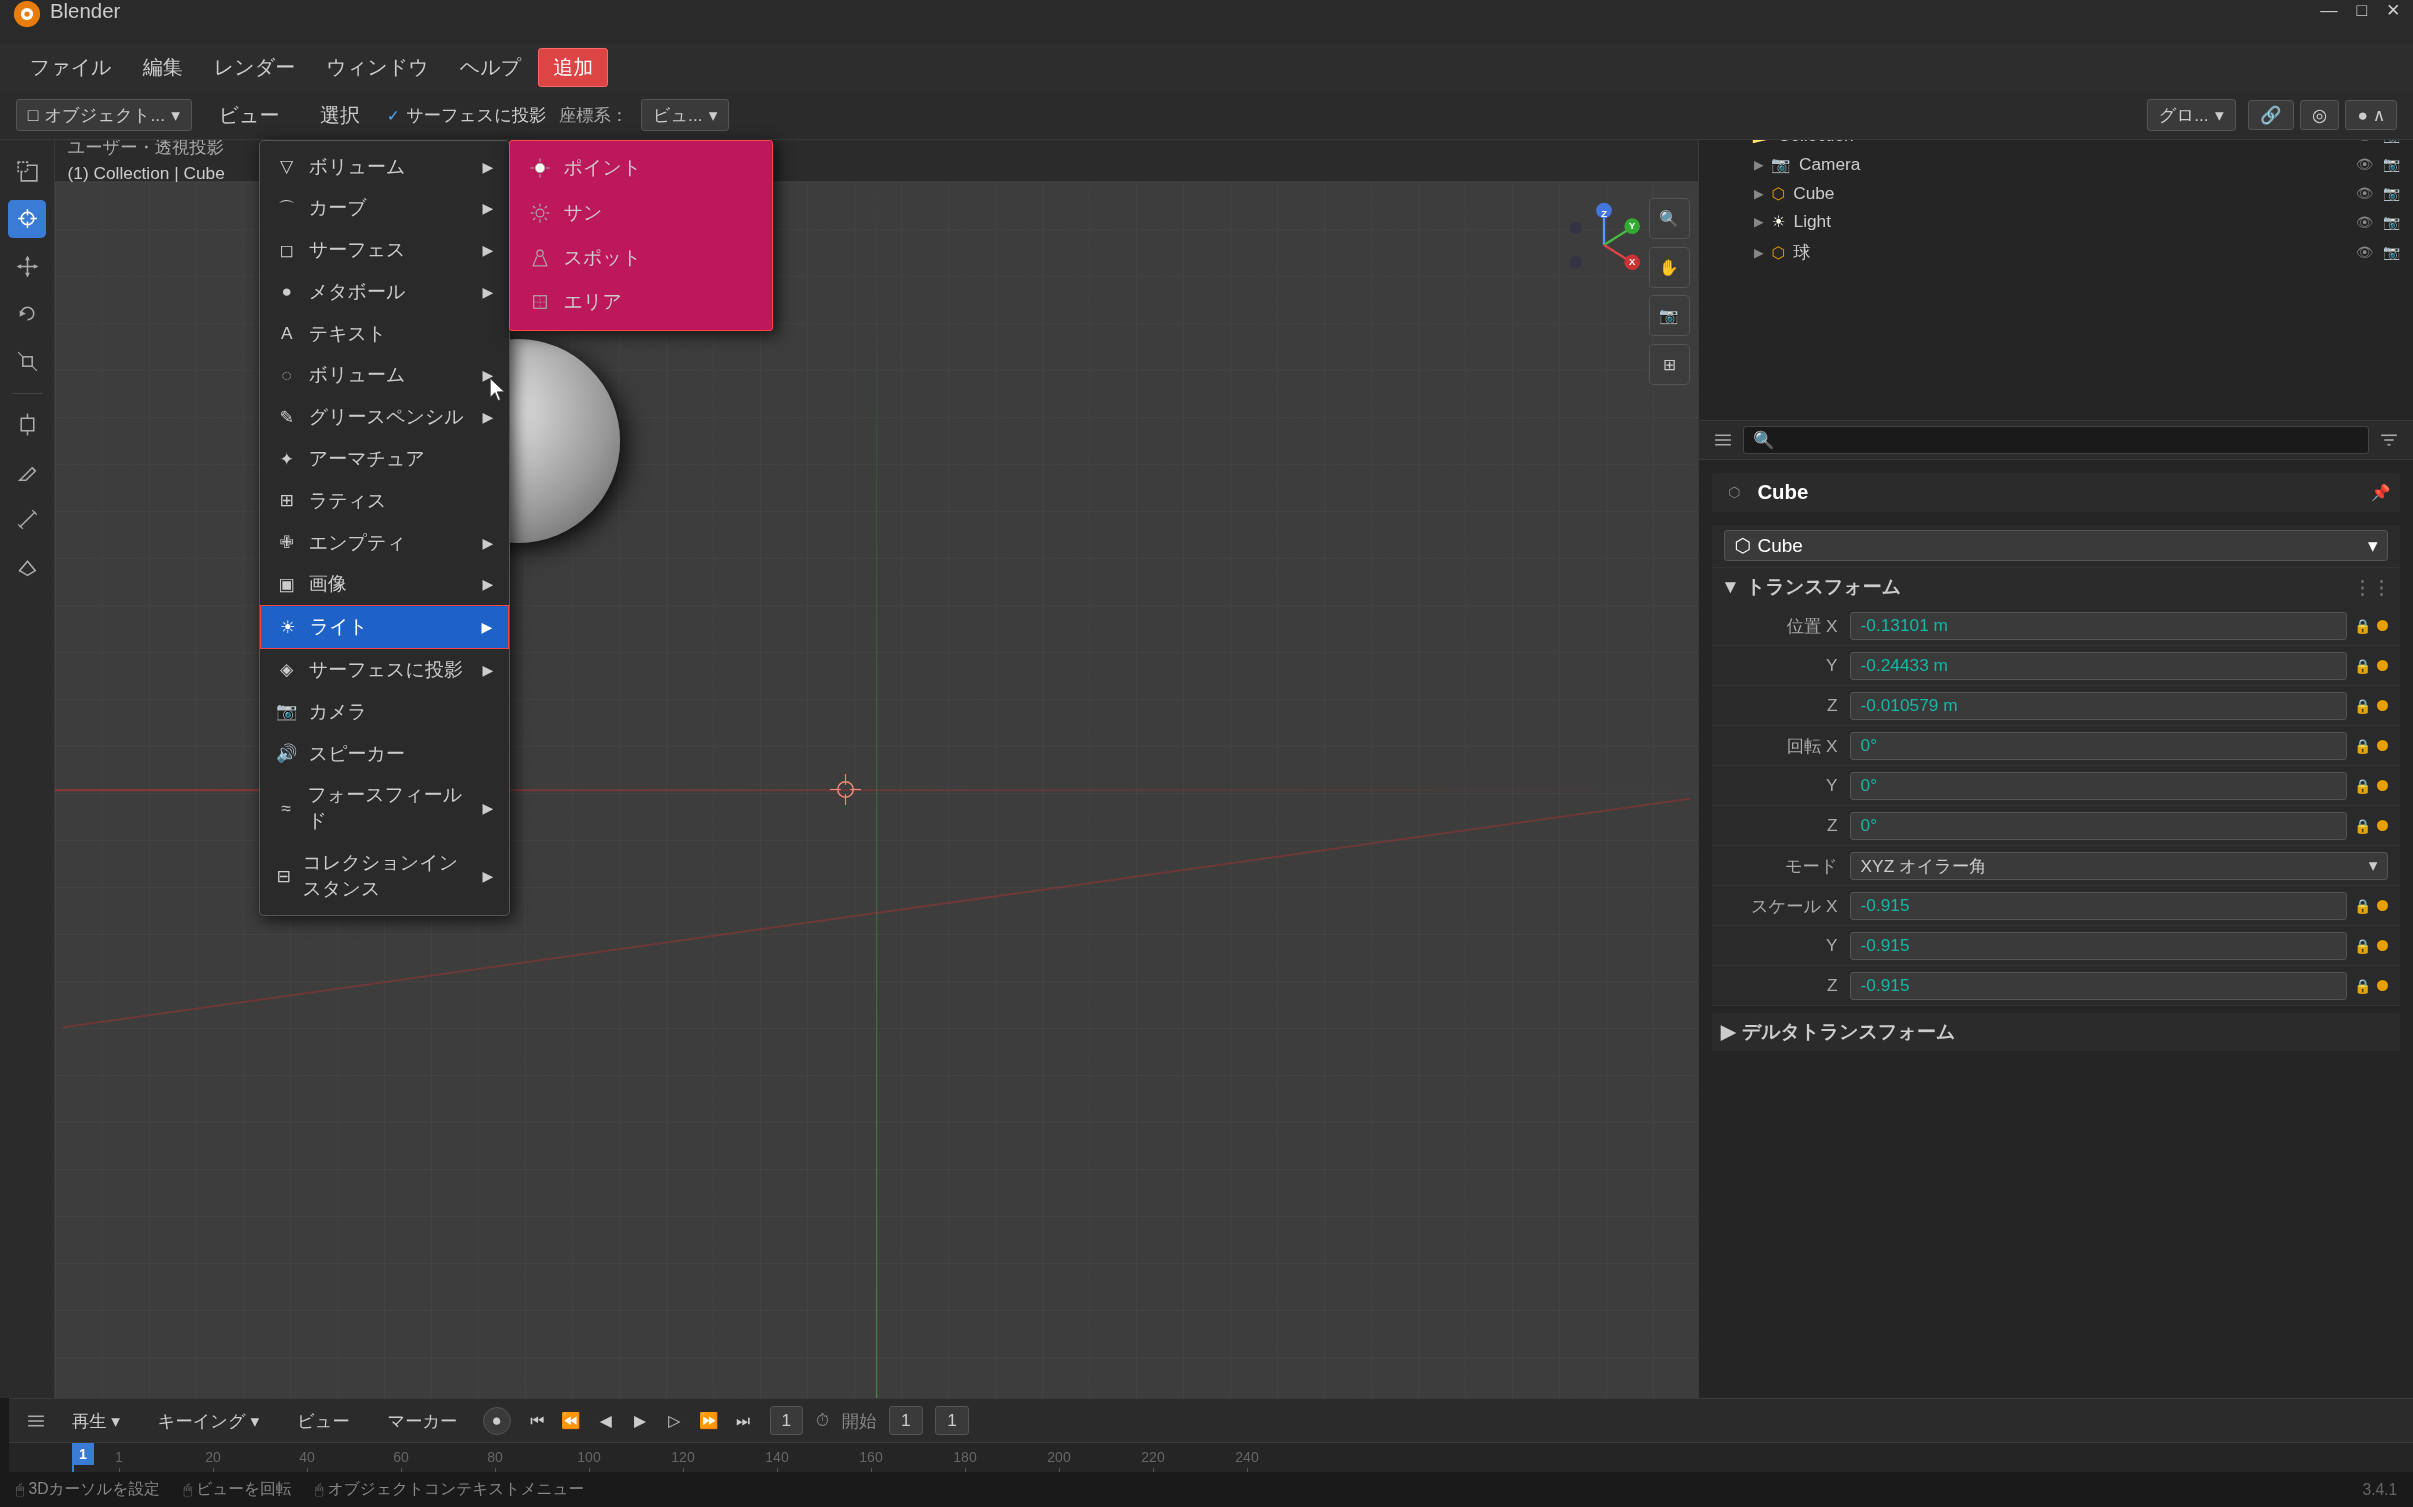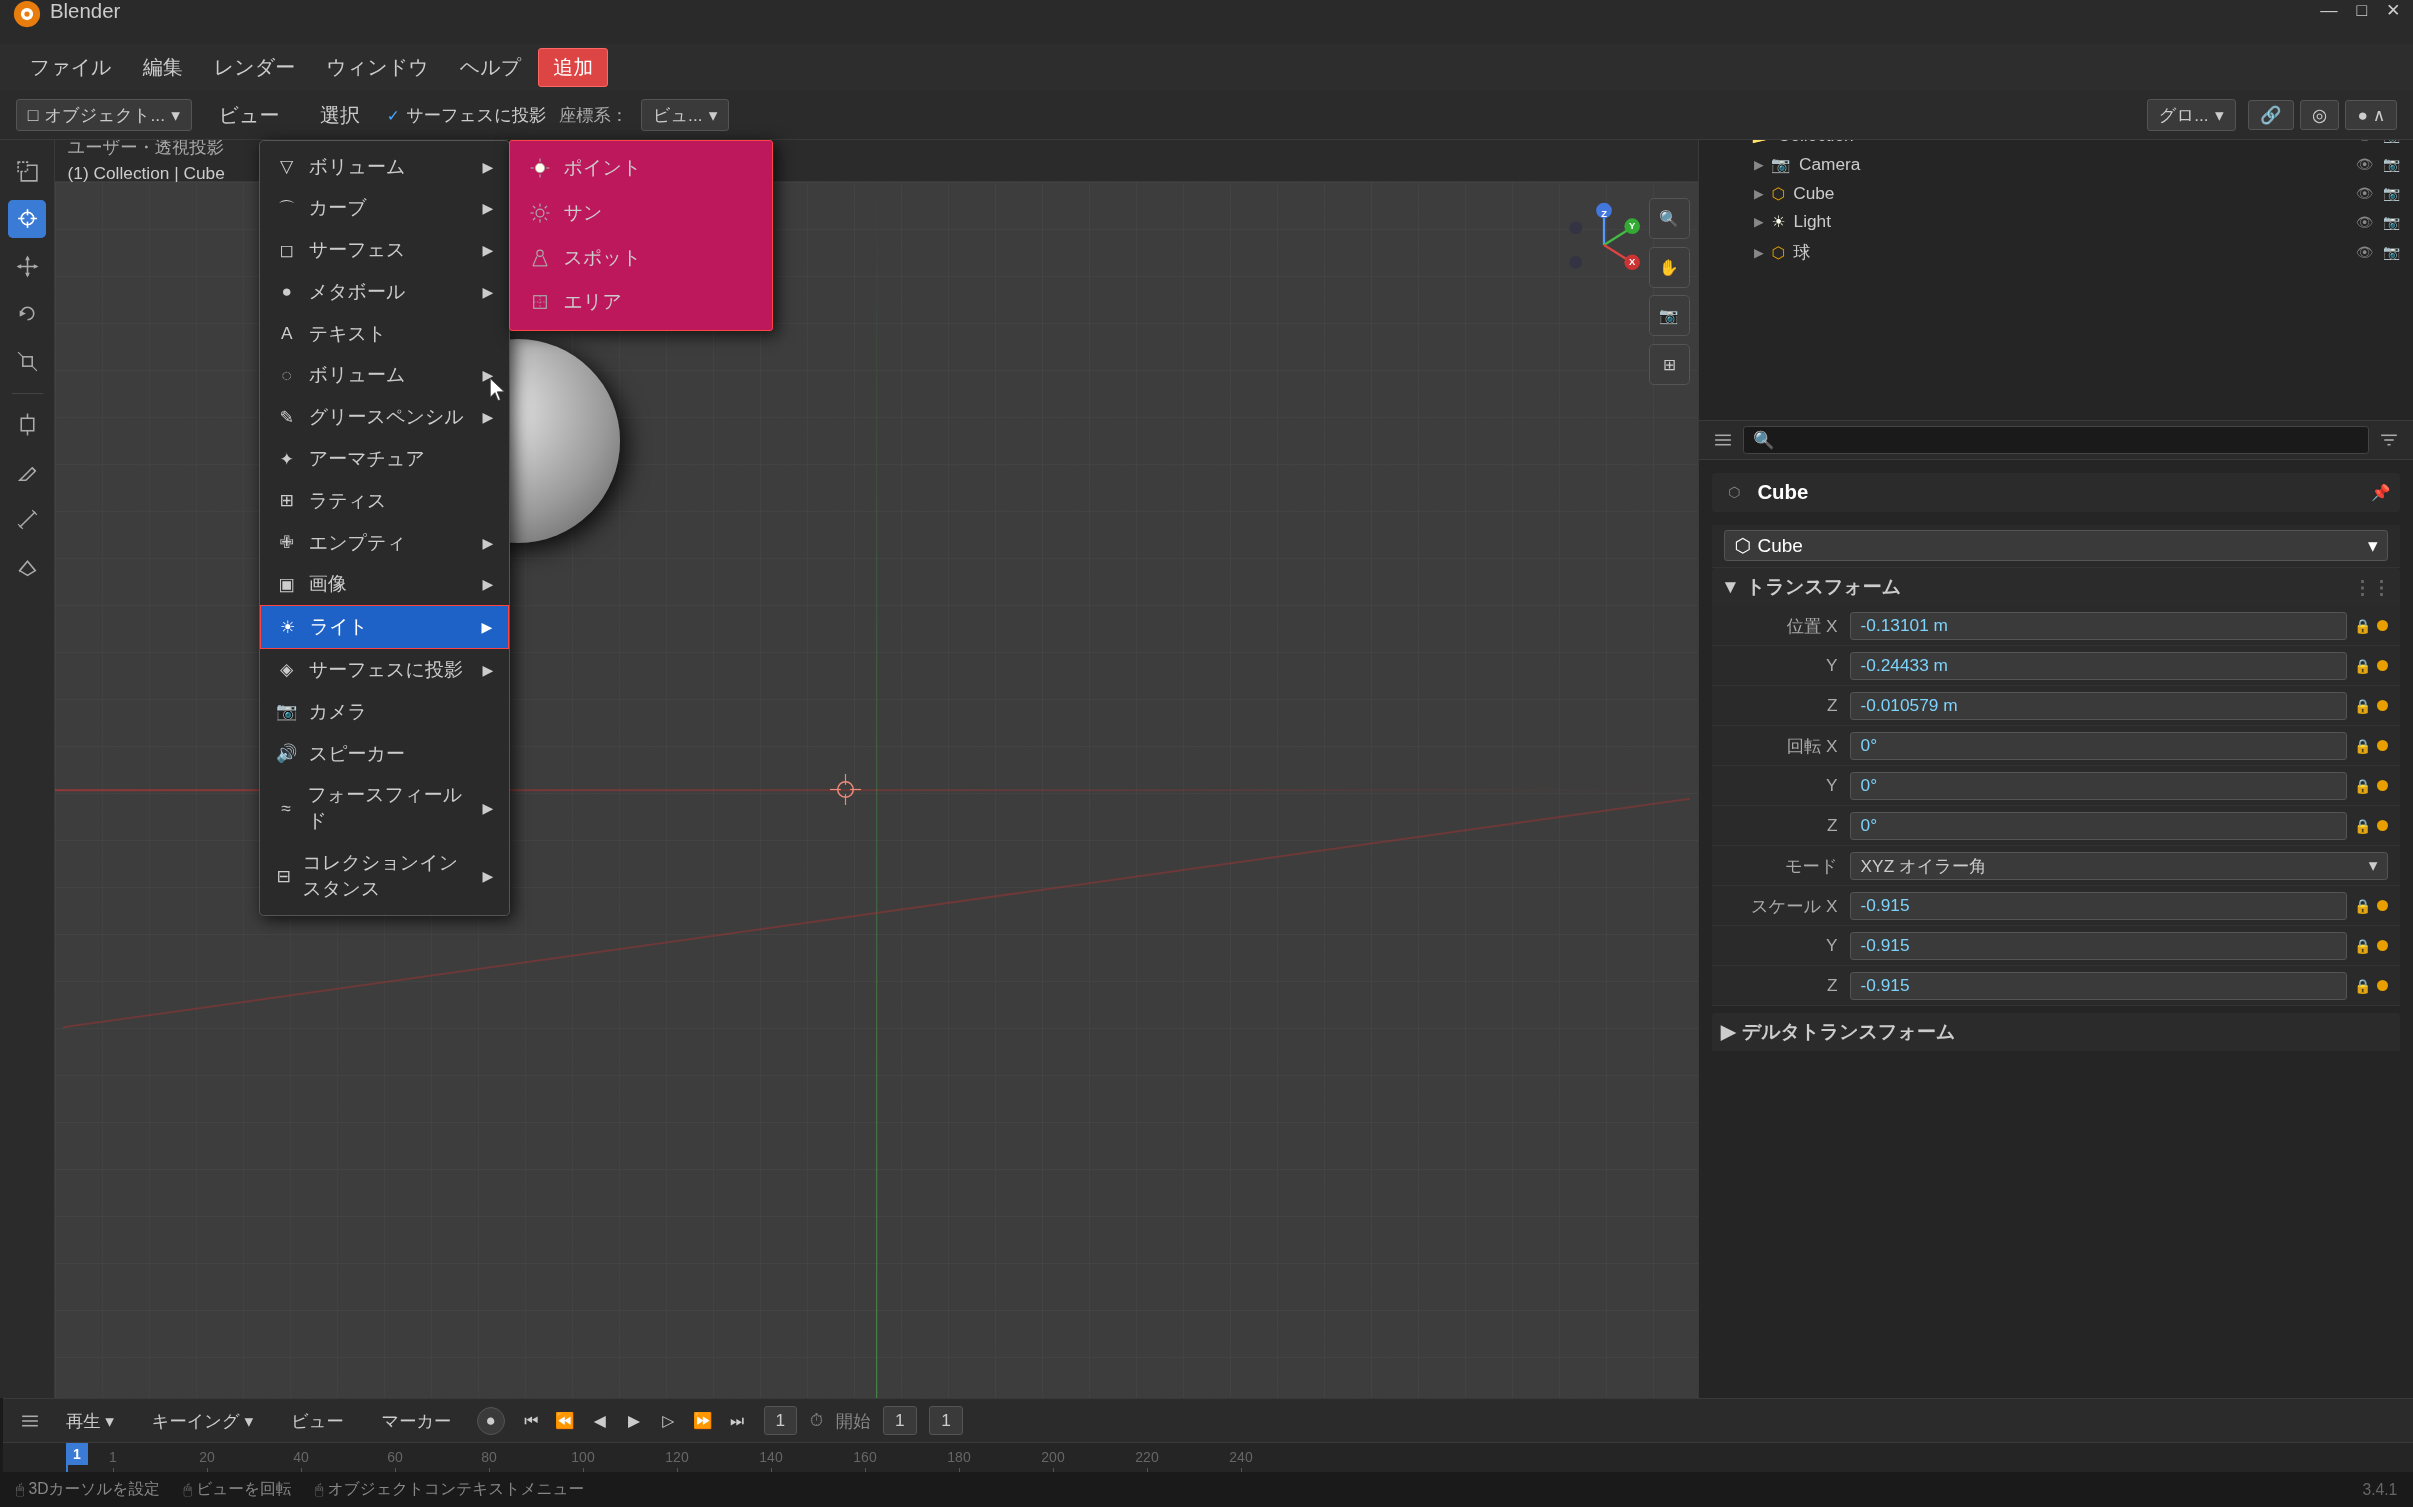--- a/index.html
+++ b/index.html
@@ -373,21 +373,21 @@
     .prop-value {
       flex: 1;
       height: 28px;
       background: #3a3a3a;
       border: 0.8px solid #555;
       border-radius: 3.1px;
       display: flex;
       align-items: center;
       padding: 0 9.4px;
       font-size: 17.3px;
-      color: #7dd3fc;
+      color: #14b8a6;
     }
     .prop-lock { margin-left: 7.9px; font-size: 14px; color: #666; }
     .prop-dot { margin-left: 4.7px; width: 11px; height: 11px; background: #e8a000; border-radius: 50%; }
 
     
     .prop-dropdown {
       flex: 1;
       height: 28px;
       background: #3a3a3a;
       border: 0.8px solid #555;
@@ -425,21 +425,21 @@
       font-size: 14px;
       color: #888;
       cursor: pointer;
     }
     .prop-icon.active { background: #3a7bd5; color: white; }
 
     
     #timeline {
       position: absolute;
       bottom: 0;
-      left: 3px;
+      left: 9px;
       right: 0;
       height: 110px;
       background: #000000;
       border-top: 0.8px solid #3a3a3a;
     }
     #timeline-header {
       height: 44px;
       background: #2b2b2b;
       display: flex;
       align-items: center;

